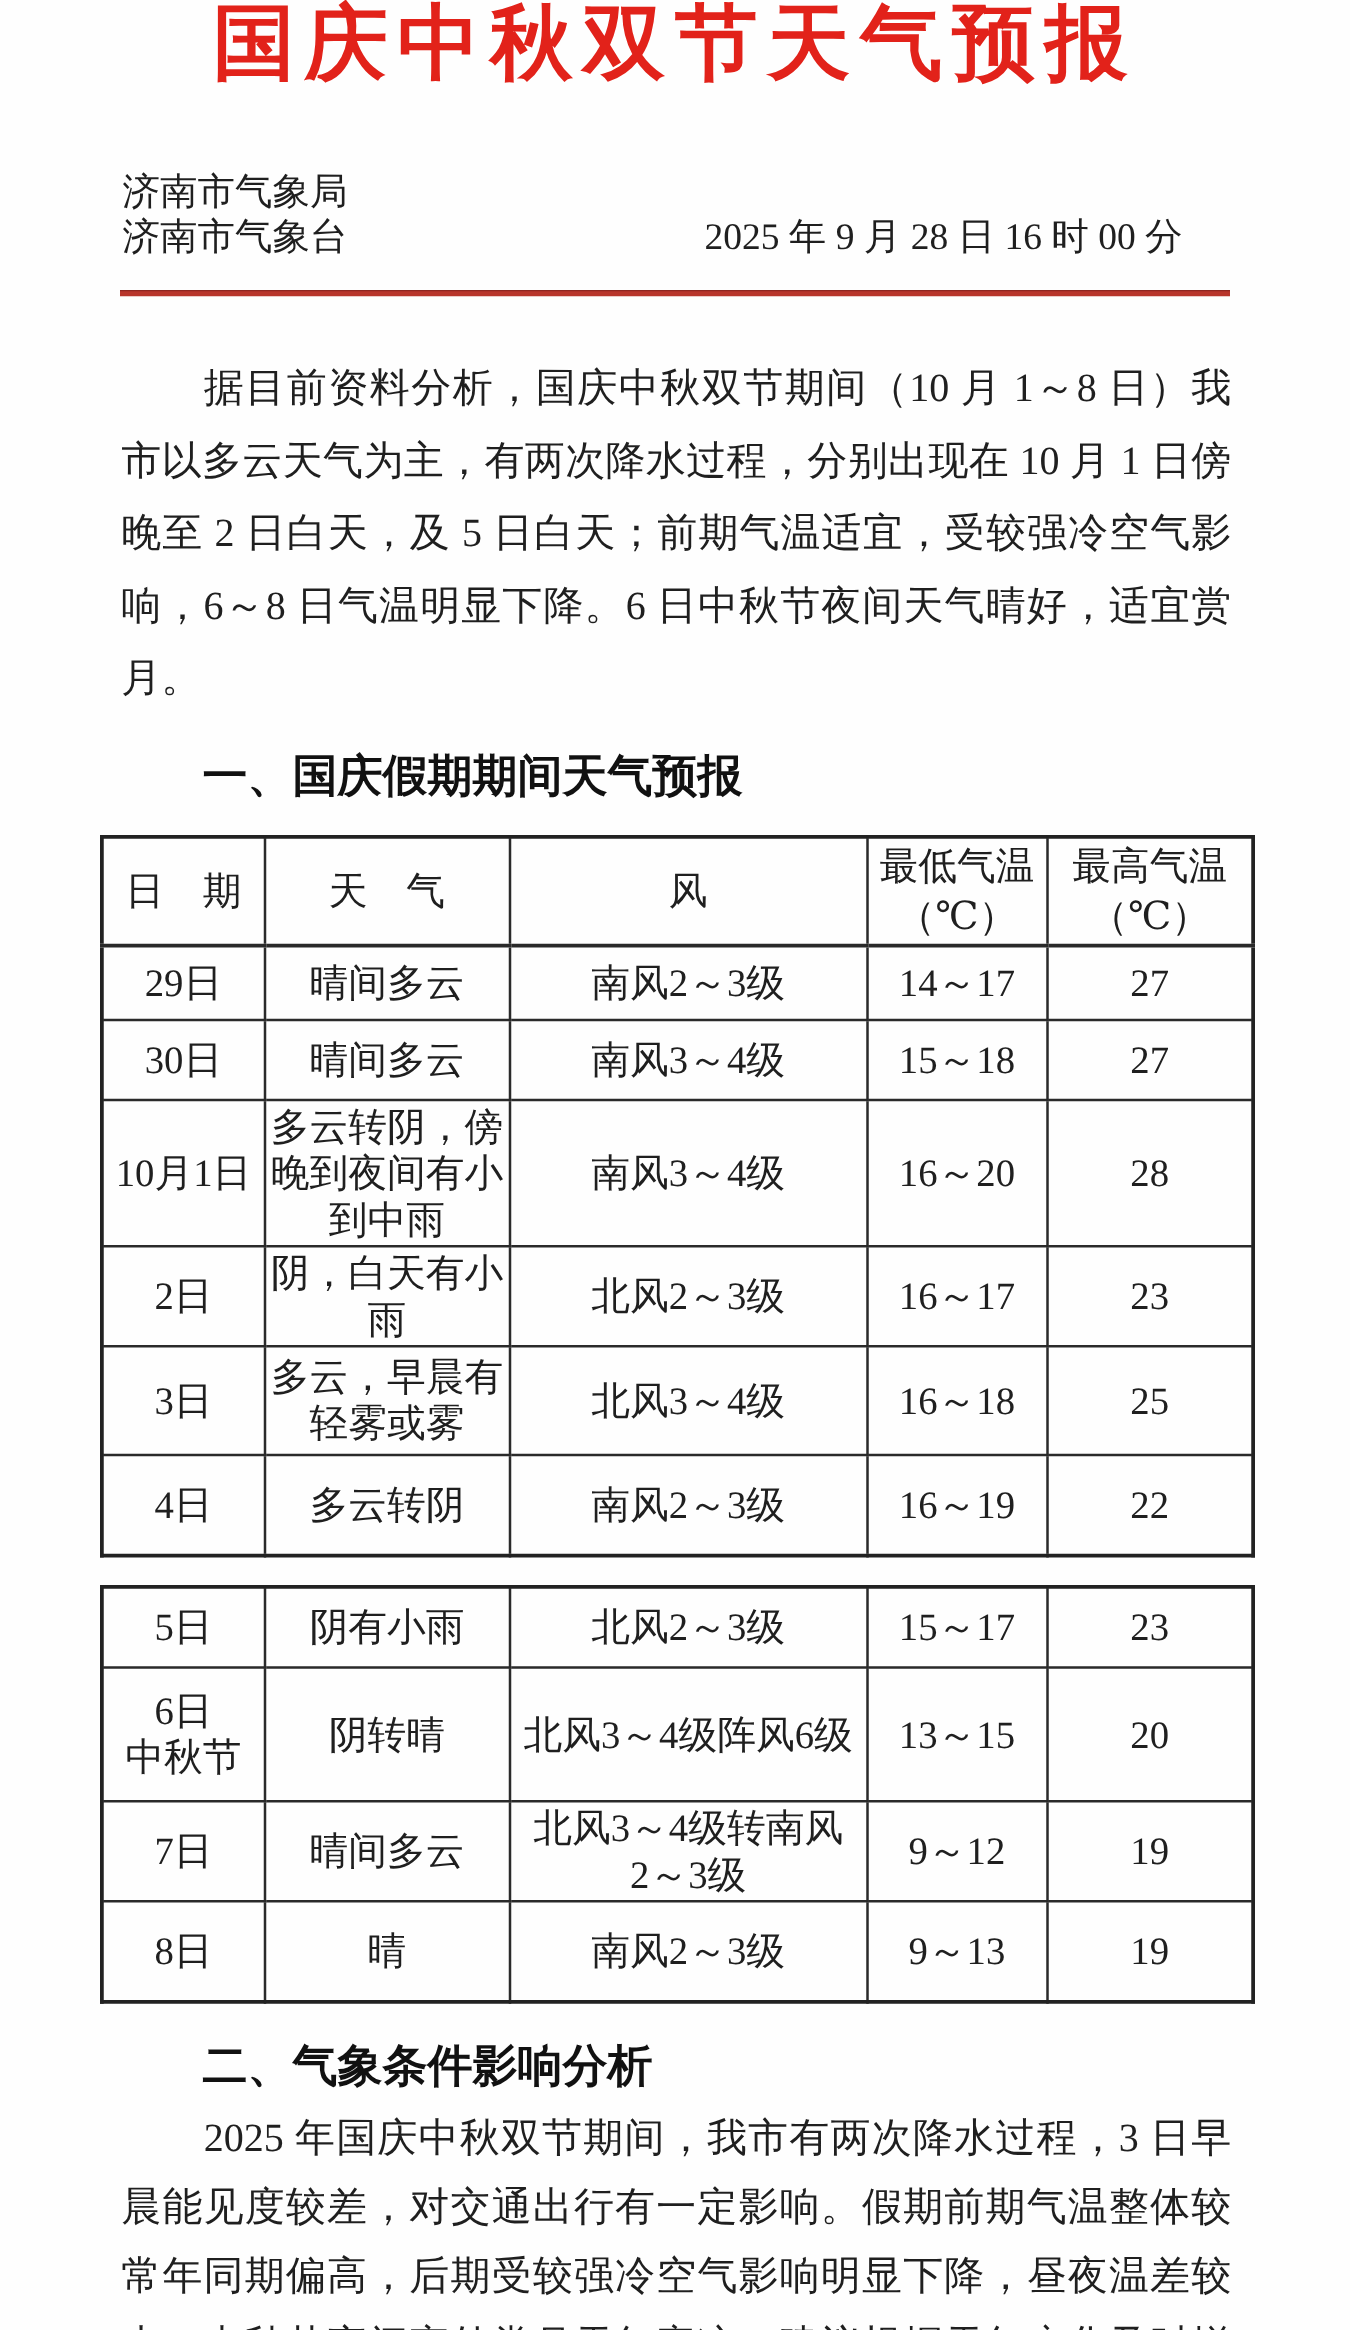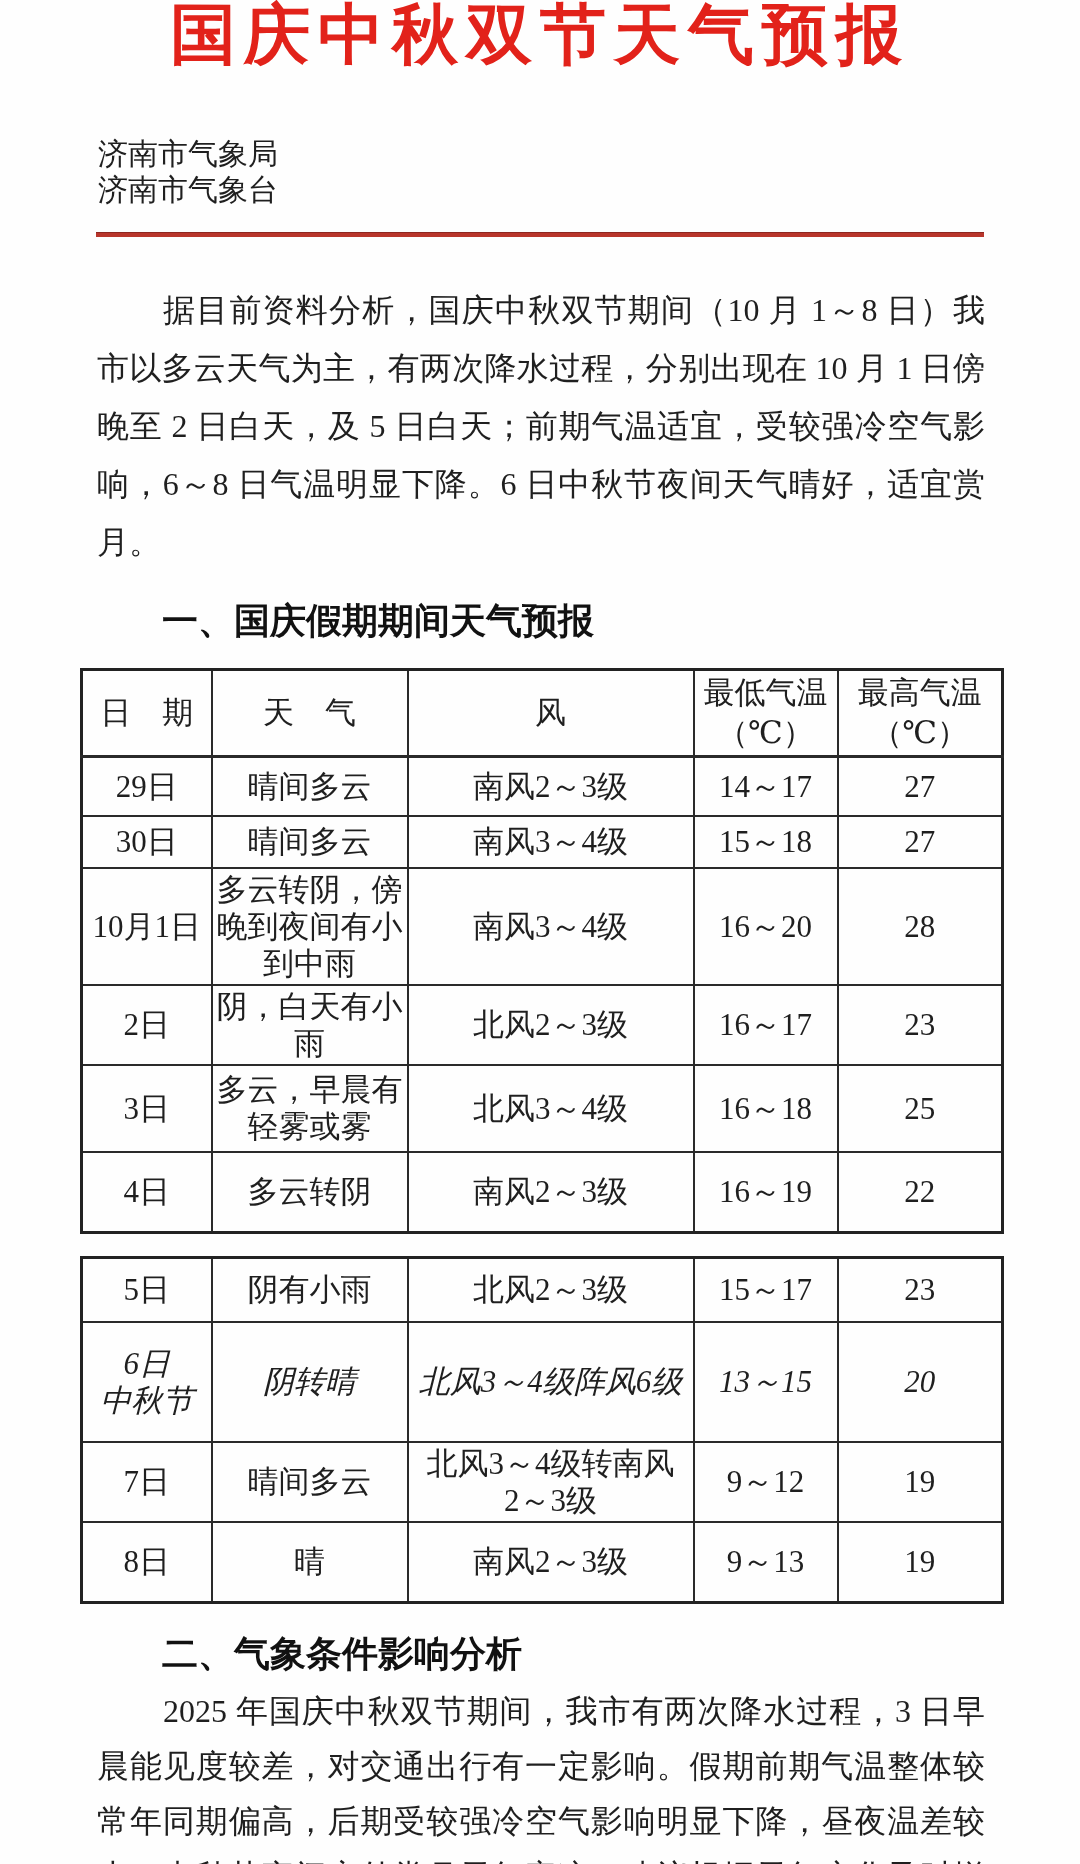--- a/index.html
+++ b/index.html
@@ -81,40 +81,41 @@
   }
   table.forecast { border: 3px solid #222; }
   table.forecast th { border-bottom-width: 3px; line-height: 40px; }
   col.c-date { width: 130px; }
   col.c-weather { width: 196px; }
   col.c-wind { width: 286px; }
   col.c-tmin { width: 144px; }
   col.c-tmax { width: 165px; }
   tr.h82 { height: 82px; }
   tr.h59 { height: 59px; }
-  tr.h60 { height: 52px; }
+  tr.h60 { height: 64px; }
   tr.h109 { height: 109px; }
   tr.h84 { height: 64px; }
   tr.h87 { height: 87px; }
   tr.h81 { height: 81px; }
-  tr.h96 { height: 120px; font-style: italic; }
+  tr.h96 { height: 107px; }
   tr.h90 { height: 76px; }
 </style>
 </head>
 <body>
 
 <div class="page">
 
   <h1 class="doc-title">国庆中秋双节天气预报</h1>
 
   <div class="org-row">
     <div class="org-lines">
       <div class="org-line">济南市气象局</div>
       <div class="org-line">济南市气象台</div>
     </div>
+    <div class="datetime">2025 年 9 月 28 日 16 时 00 分</div>
   </div>
 
   <div class="red-rule"></div>
 
   <p class="para indent">据目前资料分析，国庆中秋双节期间（10 月 1～8 日）我市以多云天气为主，有两次降水过程，分别出现在 10 月 1 日傍晚至 2 日白天，及 5 日白天；前期气温适宜，受较强冷空气影响，6～8 日气温明显下降。6 日中秋节夜间天气晴好，适宜赏月。</p>
 
   <h2 class="section-heading">一、国庆假期期间天气预报</h2>
 
   <table class="forecast part1">
     <colgroup>

